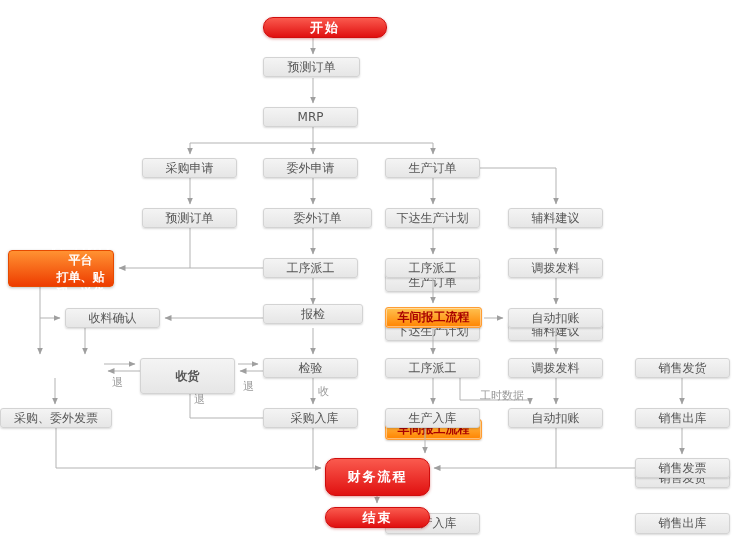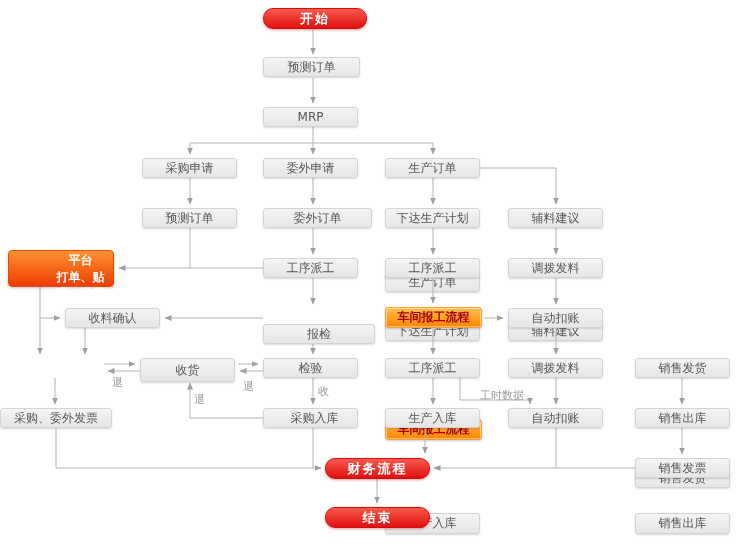--- a/index.html
+++ b/index.html
@@ -69,50 +69,50 @@
       <polyline points="682,378 682,404" fill="none" stroke="#b3b3b3" stroke-width="1" marker-end="url(#arw)"></polyline>
       <polyline points="682,428 682,454" fill="none" stroke="#b3b3b3" stroke-width="1" marker-end="url(#arw)"></polyline>
       <polyline points="55,378 55,404" fill="none" stroke="#b3b3b3" stroke-width="1" marker-end="url(#arw)"></polyline>
       <polyline points="56,428 56,468 321,468" fill="none" stroke="#b3b3b3" stroke-width="1" marker-end="url(#arw)"></polyline>
       <polyline points="313,428 313,468" fill="none" stroke="#b3b3b3" stroke-width="1"></polyline>
       <polyline points="635,468 434,468" fill="none" stroke="#b3b3b3" stroke-width="1" marker-end="url(#arw)"></polyline>
       <polyline points="556,428 556,468" fill="none" stroke="#b3b3b3" stroke-width="1"></polyline>
       <polyline points="425,428 425,453" fill="none" stroke="#b3b3b3" stroke-width="1" marker-end="url(#arw)"></polyline>
       <polyline points="377,479 377,503" fill="none" stroke="#b3b3b3" stroke-width="1" marker-end="url(#arw)"></polyline>
     </svg>
-<div class="node red" style="left: 263px; top: 8px; width: 104px; height: 21px;">开始</div>
+<div class="node red" style="left: 263px; top: 17px; width: 124px; height: 21px;">开始</div>
     <div class="node gray" style="left: 263px; top: 57px; width: 97px; height: 20px;">预测订单</div>
     <div class="node gray" style="left: 263px; top: 107px; width: 95px; height: 20px;">MRP</div>
     <div class="node gray" style="left: 142px; top: 158px; width: 95px; height: 20px;">采购申请</div>
     <div class="node gray" style="left: 263px; top: 158px; width: 95px; height: 20px;">委外申请</div>
     <div class="node gray" style="left: 385px; top: 158px; width: 95px; height: 20px;">生产订单</div>
     <div class="node gray" style="left: 142px; top: 208px; width: 95px; height: 20px;">预测订单</div>
     <div class="node gray" style="left: 263px; top: 208px; width: 109px; height: 20px;">委外订单</div>
     <div class="node gray" style="left: 385px; top: 208px; width: 95px; height: 20px;">下达生产计划</div>
     <div class="node gray" style="left: 508px; top: 208px; width: 95px; height: 20px;">辅料建议</div>
     <div class="node orange-red" style="left: 8px; top: 250px; width: 106px; height: 37px;">供应商协同平台
 打单、贴码、送货</div>
     <div class="node gray" style="left: 263px; top: 258px; width: 95px; height: 20px;">工序派工</div>
     <div class="node gray" style="left: 385px; top: 258px; width: 95px; height: 20px;">工序派工</div>
     <div class="node gray" style="left: 508px; top: 258px; width: 95px; height: 20px;">调拨发料</div>
     <div class="node gray" style="left: 65px; top: 308px; width: 95px; height: 20px;">收料确认</div>
-    <div class="node gray" style="left: 263px; top: 324px; width: 112px; height: 20px; text-align: right;">报检</div>
+    <div class="node gray" style="left: 263px; top: 304px; width: 100px; height: 20px; text-align: right;">报检</div>
     <div class="node orange" style="left: 385px; top: 307px; width: 97px; height: 21px;">车间报工流程</div>
     <div class="node gray" style="left: 508px; top: 308px; width: 95px; height: 20px;">自动扣账</div>
-    <div class="node gray" style="left: 140px; top: 358px; width: 95px; height: 24px;">收货</div>
+    <div class="node gray" style="left: 140px; top: 358px; width: 95px; height: 36px; font-weight: bold;">收货</div>
     <div class="node gray" style="left: 263px; top: 358px; width: 95px; height: 20px;">检验</div>
     <div class="node gray" style="left: 385px; top: 358px; width: 95px; height: 20px;">工序派工</div>
     <div class="node gray" style="left: 508px; top: 358px; width: 95px; height: 20px;">调拨发料</div>
     <div class="node gray" style="left: 635px; top: 358px; width: 95px; height: 20px;">销售发货</div>
     <div class="node gray" style="left: 0px; top: 408px; width: 112px; height: 20px;">采购、委外发票</div>
     <div class="node gray" style="left: 263px; top: 408px; width: 95px; height: 20px; padding-left: 8px;">采购入库</div>
     <div class="node gray" style="left: 385px; top: 408px; width: 95px; height: 20px;">生产入库</div>
     <div class="node gray" style="left: 508px; top: 408px; width: 95px; height: 20px;">自动扣账</div>
     <div class="node gray" style="left: 635px; top: 408px; width: 95px; height: 20px;">销售出库</div>
-    <div class="node red" style="left: 325px; top: 458px; width: 105px; height: 21px;">财务流程</div>
+    <div class="node red" style="left: 325px; top: 458px; width: 105px; height: 38px;">财务流程</div>
     <div class="node gray" style="left: 635px; top: 458px; width: 95px; height: 20px;">销售发票</div>
     <div class="node red" style="left: 325px; top: 507px; width: 105px; height: 21px;">结束</div>
     <div class="node gray ghost" style="left: 385px; top: 272px; width: 95px; height: 20px;">生产订单</div>
     <div class="node gray ghost" style="left: 385px; top: 321px; width: 95px; height: 20px;">下达生产计划</div>
     <div class="node gray ghost" style="left: 508px; top: 321px; width: 95px; height: 20px;">辅料建议</div>
     <div class="node orange ghost" style="left: 385px; top: 419px; width: 97px; height: 21px;">车间报工流程</div>
     <div class="node gray ghost" style="left: 635px; top: 468px; width: 95px; height: 20px;">销售发货</div>
     <div class="node gray ghost" style="left: 385px; top: 513px; width: 95px; height: 21px;">生产入库</div>
     <div class="node gray ghost" style="left: 635px; top: 513px; width: 95px; height: 21px;">销售出库</div>
     <span class="edge-label" style="left: 112px; top: 375px;">退</span>

